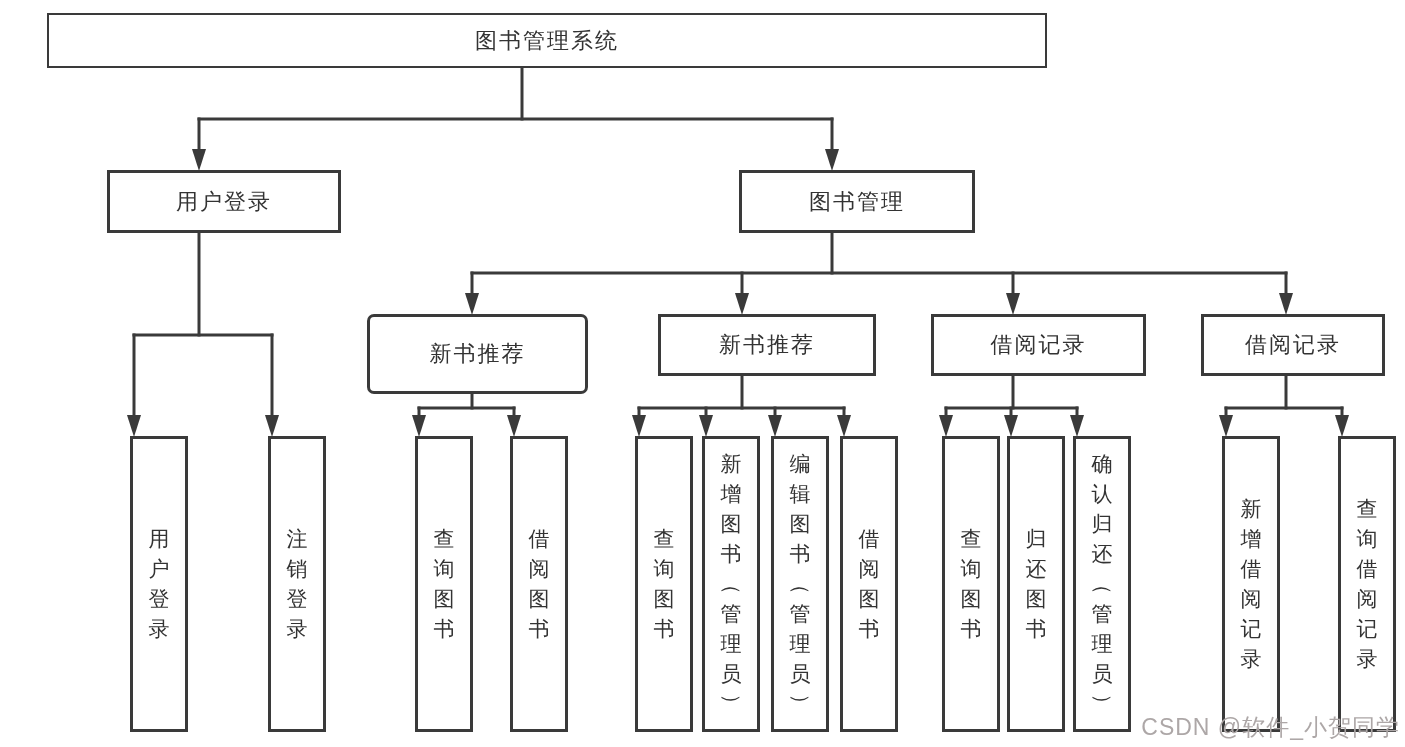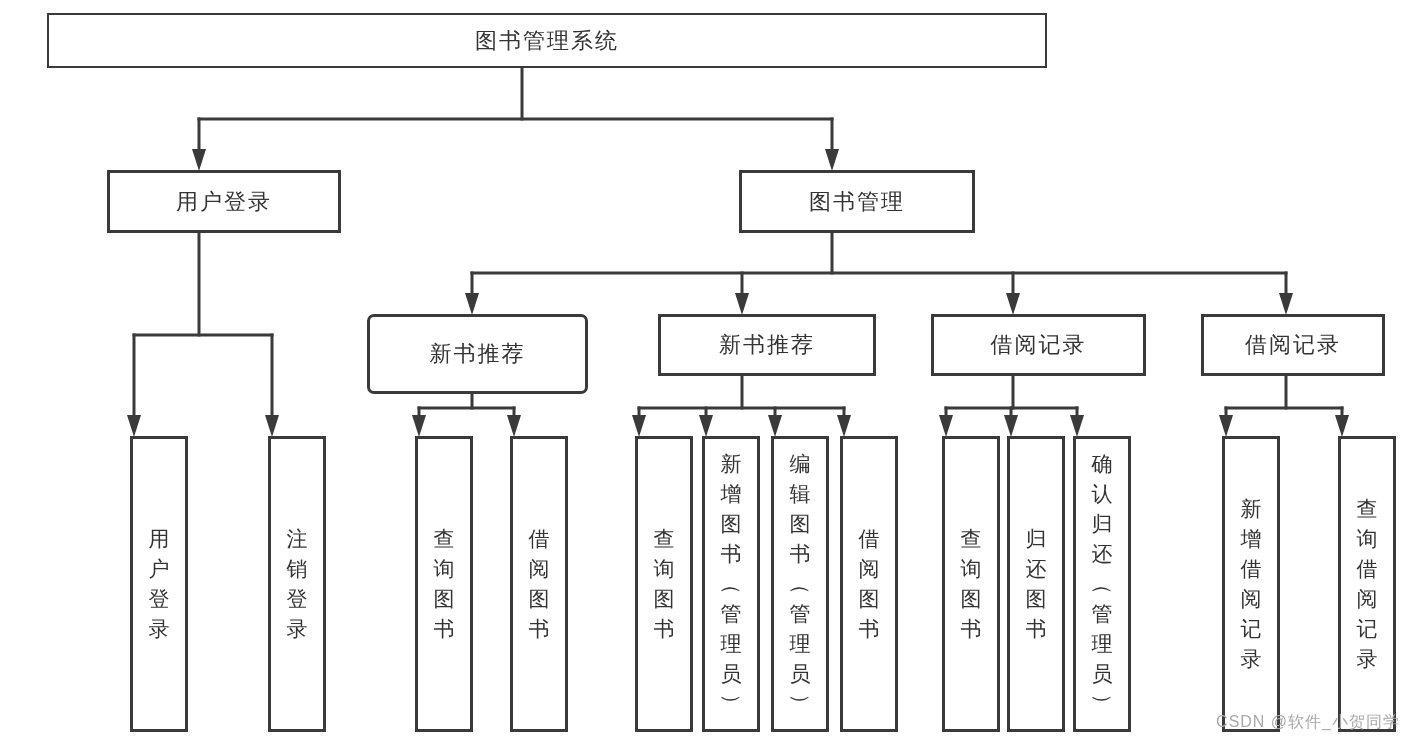--- a/index.html
+++ b/index.html
@@ -45,21 +45,21 @@
   #l-edit-book{left:746px;}
   #l-borrow-2{left:815px;}
   #l-query-3{left:917px;}
   #l-return-book{left:982px;}
   #l-confirm-return{left:1048px;}
   #l-add-record{left:1197px;}
   #l-query-record{left:1313px;}
   .watermark{
     position:absolute;
     right:5px;top:712px;
-    font-size:16px;
+    font-size:23px;
     letter-spacing:1px;
     color:#ada7a7;
     white-space:nowrap;
   }
 </style>
 </head>
 <body>
 
 <div class="canvas">
 

